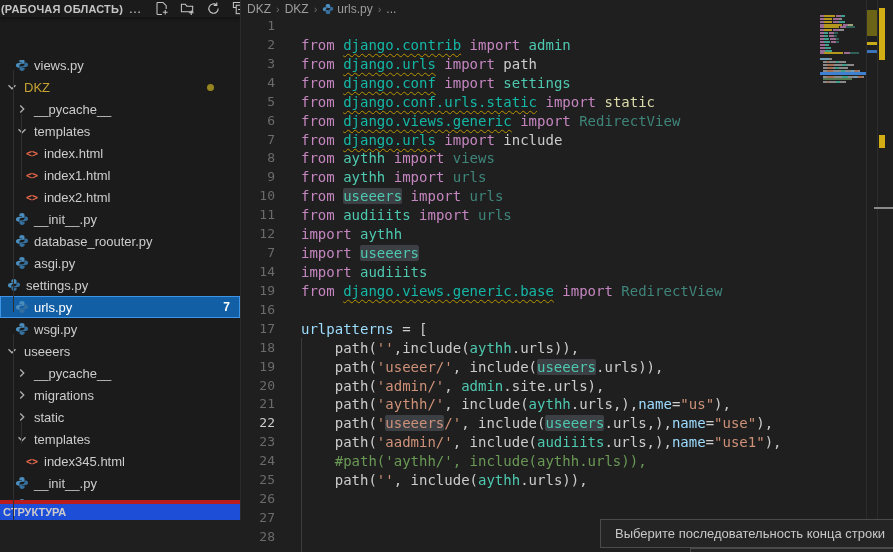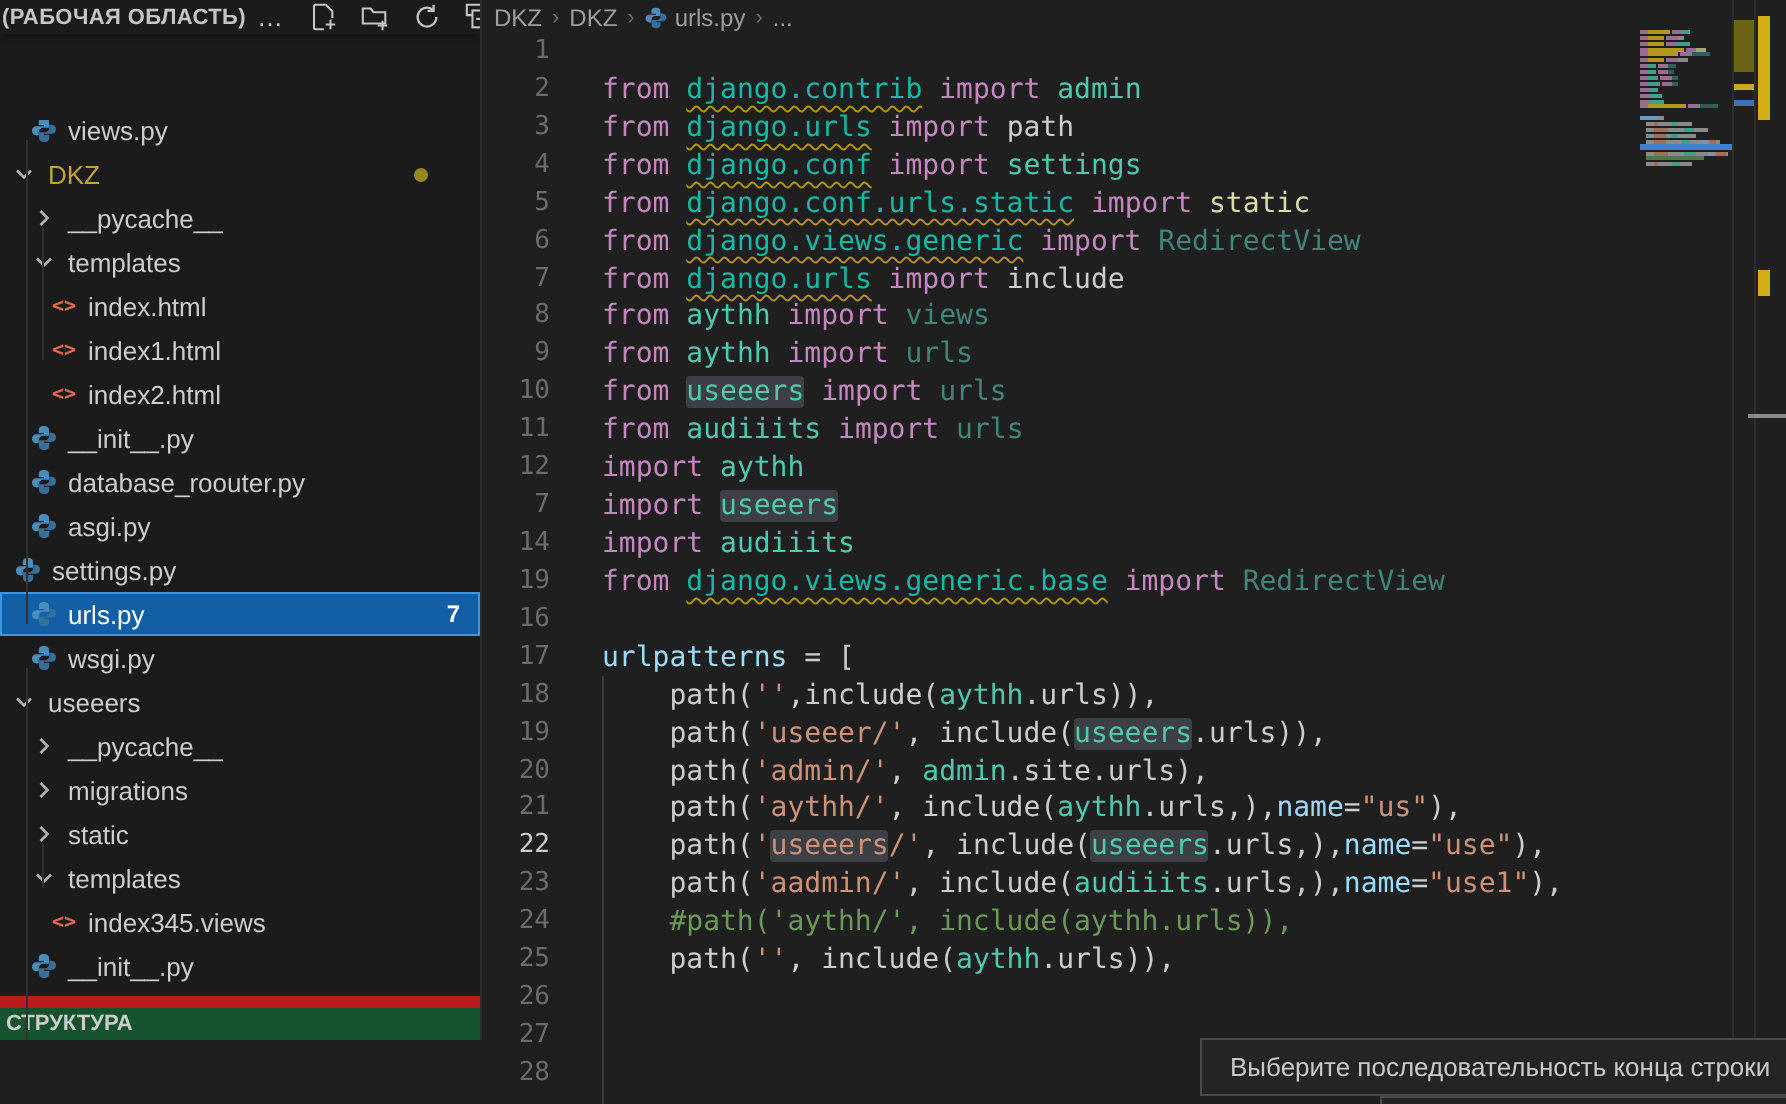--- a/index.html
+++ b/index.html
@@ -21,22 +21,22 @@
   .tw{width:16px;height:16px;flex:0 0 16px;display:inline-flex;align-items:center;justify-content:center;}
   .chev svg{width:14px;height:14px;}
   .chev.open svg{transform:rotate(90deg);}
   .pyico svg{width:14px;height:14px;}
   .htmlico{font-family:"DejaVu Sans Mono",monospace;font-size:10px;font-weight:bold;color:#e8694c;}
   .tlabel{margin-left:4px;}
   .tlabel.gold{color:#c5a332;}
   .badge{position:absolute;right:10px;font-size:12px;font-weight:bold;color:#ffffff;}
   .mdot{position:absolute;right:26px;top:8px;width:7px;height:7px;border-radius:50%;background:#97851f;}
   .tguide{position:absolute;width:1px;background:#303030;z-index:1;}
-  .outline{position:absolute;left:0;bottom:0;right:0;height:14px;background:#14532d;
-           border-top:6px solid #b91c1c;font-size:11px;font-weight:bold;color:#cccccc;padding:2px 0 0 3px;}
+  .outline{position:absolute;left:0;bottom:0;right:0;height:14px;background:#1d4ed8;
+           border-top:4px solid #b91c1c;font-size:11px;font-weight:bold;color:#cccccc;padding:2px 0 0 3px;}
   
   .editor{position:absolute;left:241px;top:0;right:0;bottom:0;background:#1f1f1f;}
   .breadcrumb{position:absolute;left:0;top:0;right:0;height:17px;display:flex;align-items:center;
               padding-left:6px;font-size:12px;color:#9d9d9d;gap:3px;}
   .bc-sep{color:#6e6e6e;font-size:11px;padding:0 2px;}
   .bc-ico svg{width:12px;height:12px;vertical-align:-2px;}
   #code{position:absolute;left:0;top:17px;right:30px;font-family:"DejaVu Sans Mono","Liberation Mono",monospace;
         font-size:14px;}
   .crow{display:flex;height:18.93px;line-height:18.93px;}
   .ln{flex:0 0 34px;text-align:right;color:#6b6b6b;font-size:13px;}
@@ -242,21 +242,21 @@
         <div class="trow" style="padding-left: 14px;">
           <span class="tw chev open">
             <svg viewBox="0 0 16 16" fill="none" stroke="#b0b0b0" stroke-width="1.5">
               <path d="M6 4l4 4-4 4"></path>
             </svg>
           </span>
           <span class="tlabel">templates</span>
         </div>
         <div class="trow" style="padding-left: 24px;">
           <span class="tw htmlico">&lt;&gt;</span>
-          <span class="tlabel">index345.views</span>
+          <span class="tlabel">index345.html</span>
         </div>
         <div class="trow" style="padding-left: 14px;">
           <span class="tw pyico">
             <svg viewBox="0 0 16 16">
               <path d="M7.9 1.2c-1.9 0-2.9.8-2.9 2.1v1.9h3v.6H3.6C2.2 5.8 1.1 6.9 1.1 8.4S2.2 11 3.6 11h1.4V9.2c0-1.4 1.1-2.5 2.5-2.5h3.4V3.3c0-1.3-1.1-2.1-3-2.1z" fill="#4a8cbc"></path>
               <path d="M8.1 14.8c1.9 0 2.9-.8 2.9-2.1v-1.9H8v-.6h4.4c1.4 0 2.5-1.1 2.5-2.6S13.8 5 12.4 5H11v1.8c0 1.4-1.1 2.5-2.5 2.5H5.1v3.4c0 1.3 1.1 2.1 3 2.1z" fill="#356f9e"></path>
             </svg>
           </span>
           <span class="tlabel">__init__.py</span>
         </div>

